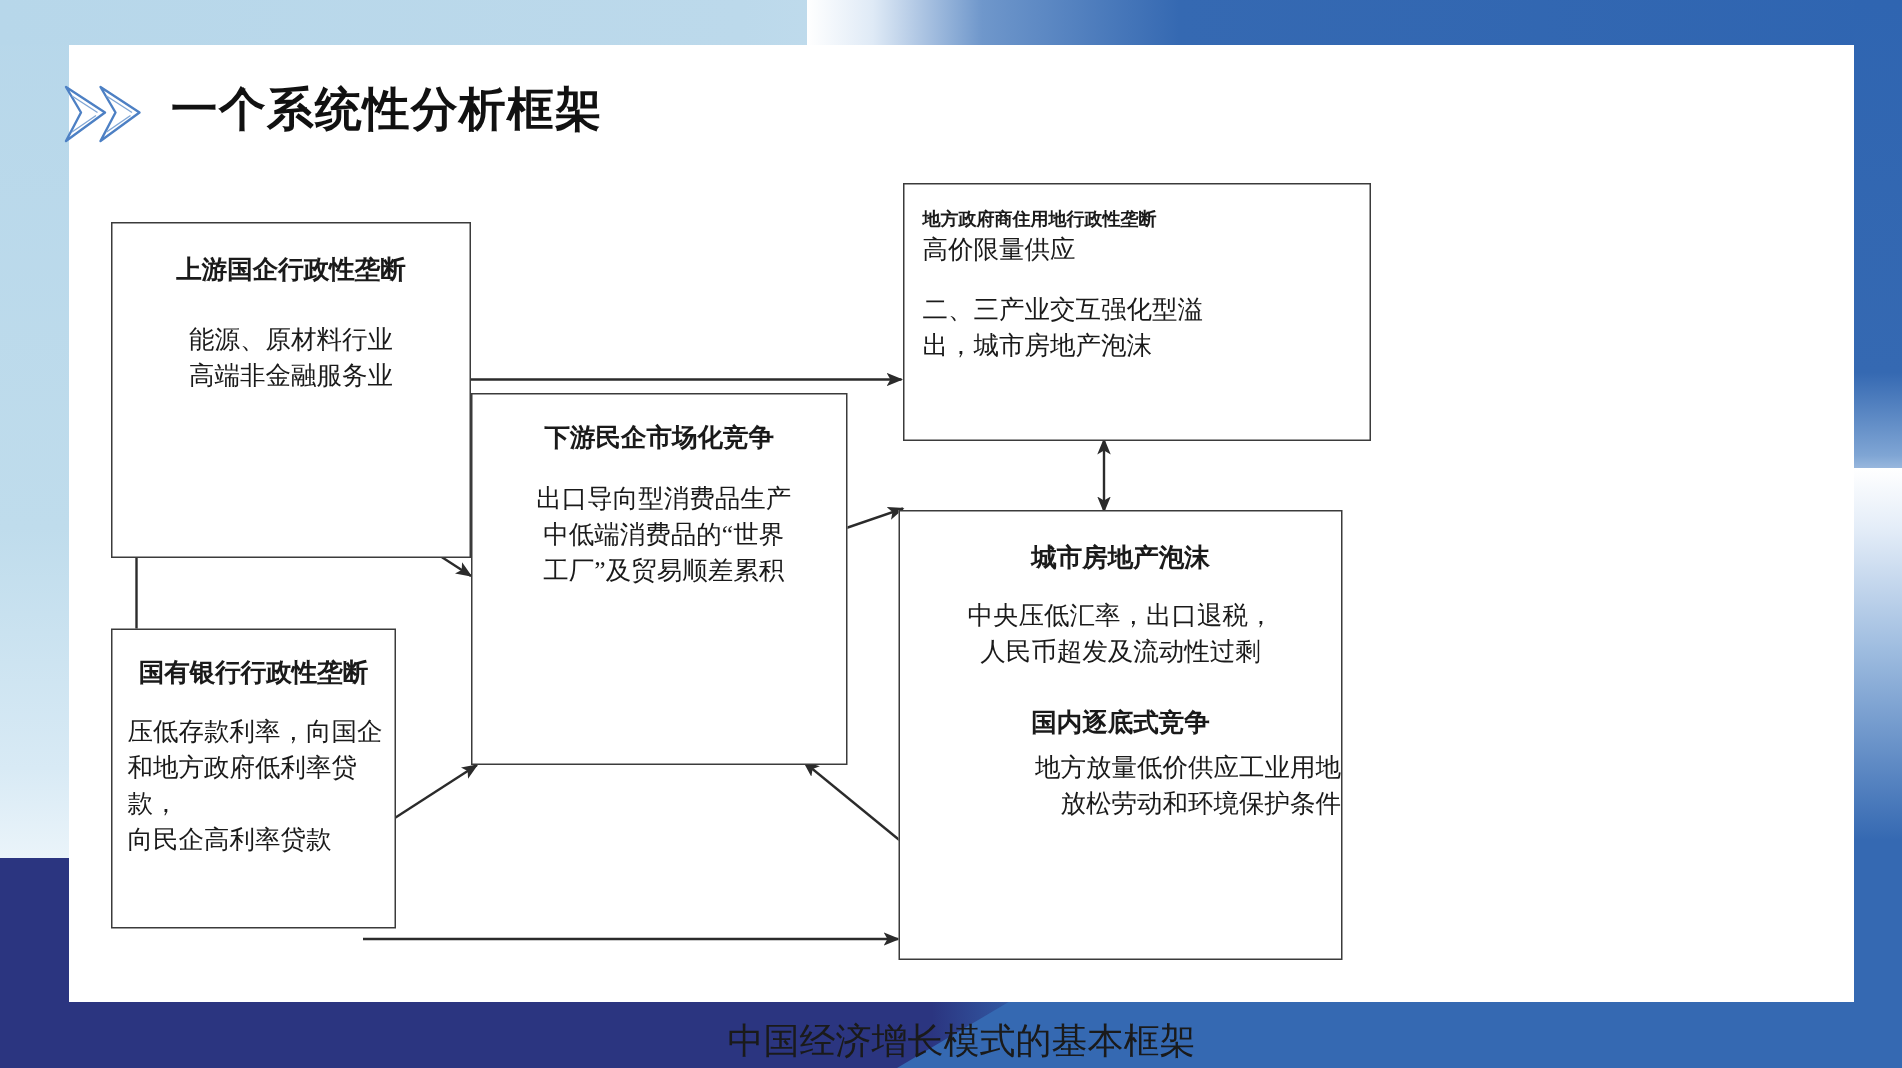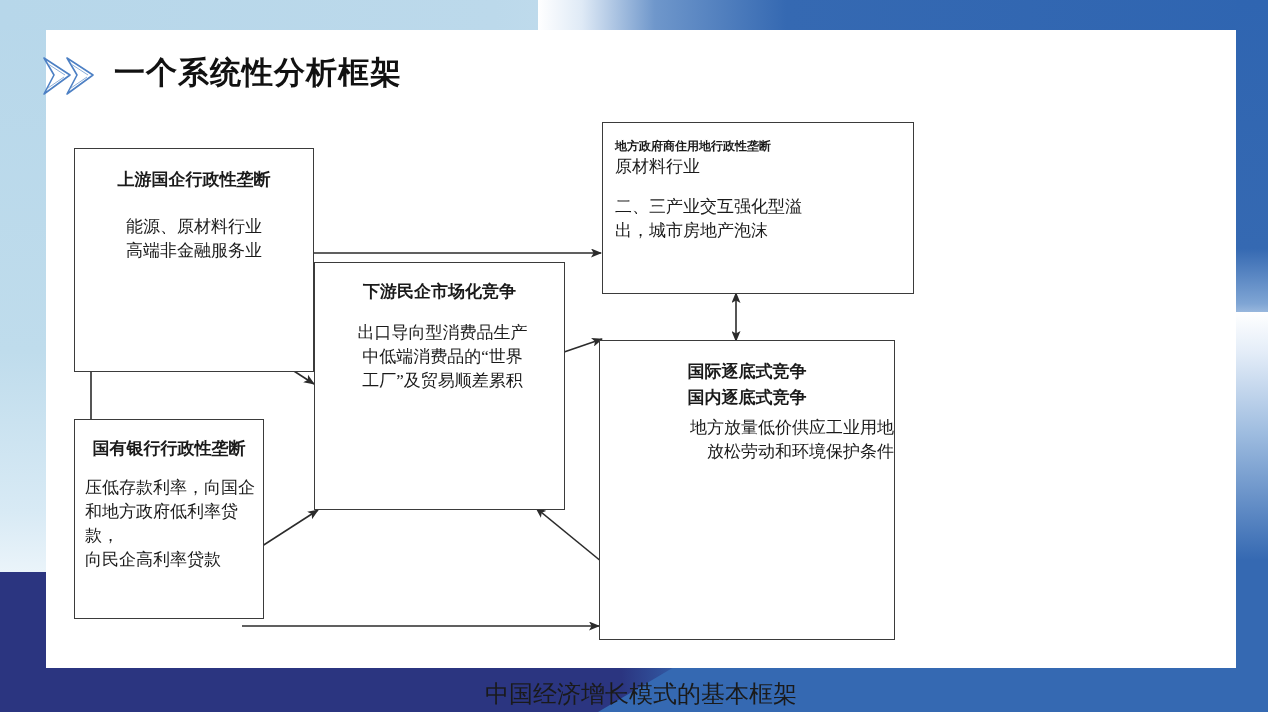--- a/index.html
+++ b/index.html
@@ -186,42 +186,44 @@
       </svg>
 
       <div class="dbox" style="left:28px;top:26px;width:240px;height:224px;padding-top:18px;">
         <div class="bt">上游国企行政性垄断</div>
         <div class="bb" style="margin-top:22px;white-space:pre-line;">能源、原材料行业
 高端非金融服务业</div>
       </div>
 
       <div class="dbox" style="left:556px;top:0px;width:312px;height:172px;padding:14px 12px 0 12px;text-align:left;">
         <div class="bt" style="font-size:12px;">地方政府商住用地行政性垄断</div>
-        <div class="bb">原材料行业</div>
+        <div class="bb">高价限量供应</div>
         <div class="bb" style="margin-top:16px;white-space:pre-line;">二、三产业交互强化型溢
 出，城市房地产泡沫</div>
       </div>
 
       <div class="dbox" style="left:268px;top:140px;width:251px;height:248px;padding-top:16px;">
         <div class="bt">下游民企市场化竞争</div>
         <div class="bb" style="margin-top:16px;white-space:pre-line;text-align:center;padding-left:6px;">出口导向型消费品生产
 中低端消费品的“世界
 工厂”及贸易顺差累积</div>
       </div>
 
       <div class="dbox" style="left:28px;top:297px;width:190px;height:200px;padding-top:16px;">
         <div class="bt">国有银行行政性垄断</div>
         <div class="bb" style="margin-top:14px;white-space:pre-line;text-align:left;padding-left:10px;">压低存款利率，向国企
 和地方政府低利率贷款，
 向民企高利率贷款</div>
       </div>
 
       <div class="dbox" style="left:553px;top:218px;width:296px;height:300px;padding-top:18px;">
-        <div class="bt">国际逐底式竞争</div>
-        <div class="bt" style="">国内逐底式竞争</div>
+        <div class="bt">城市房地产泡沫</div>
+        <div class="bb" style="margin-top:14px;white-space:pre-line;">中央压低汇率，出口退税，
+人民币超发及流动性过剩</div>
+        <div class="bt" style="margin-top:22px;">国内逐底式竞争</div>
         <div class="bb" style="margin-top:6px;white-space:pre-line;text-align:right;">地方放量低价供应工业用地
 放松劳动和环境保护条件</div>
       </div>
 
       <div class="caption">中国经济增长模式的基本框架</div>
 
     </div>
   </div>
 </div>
 

